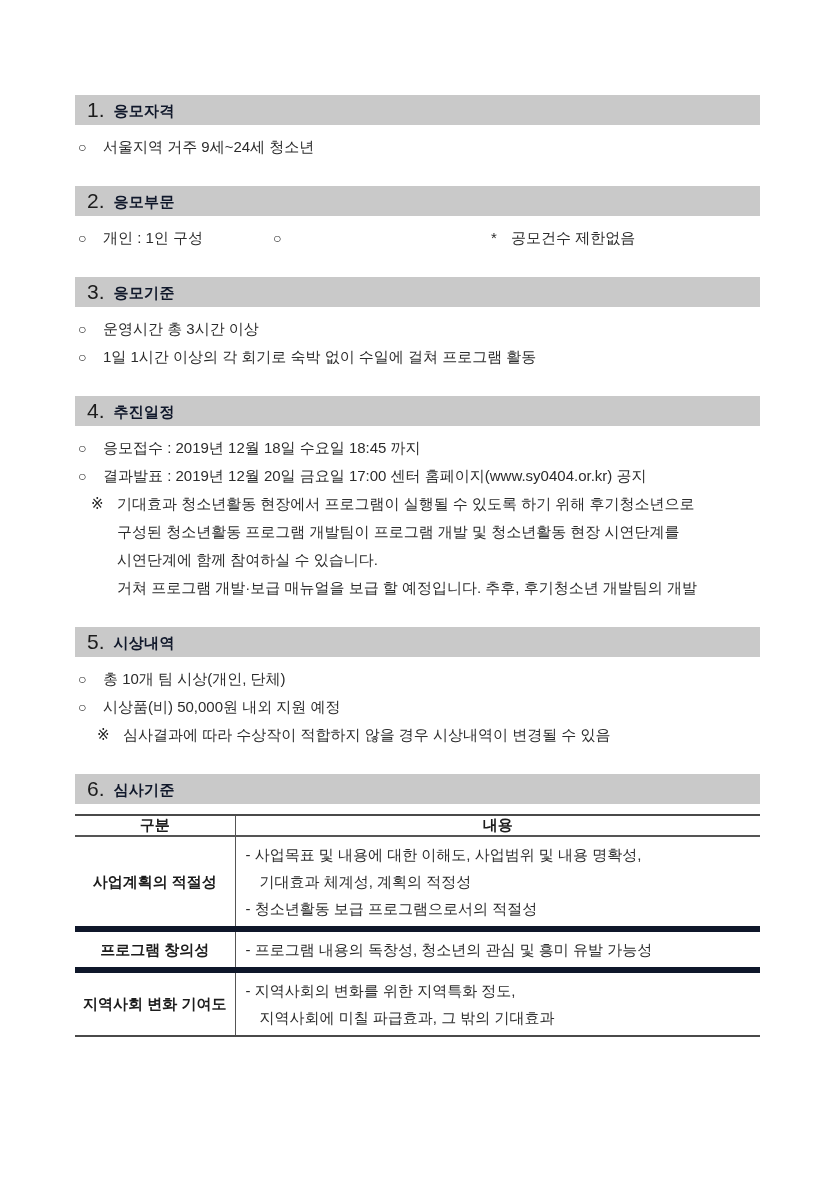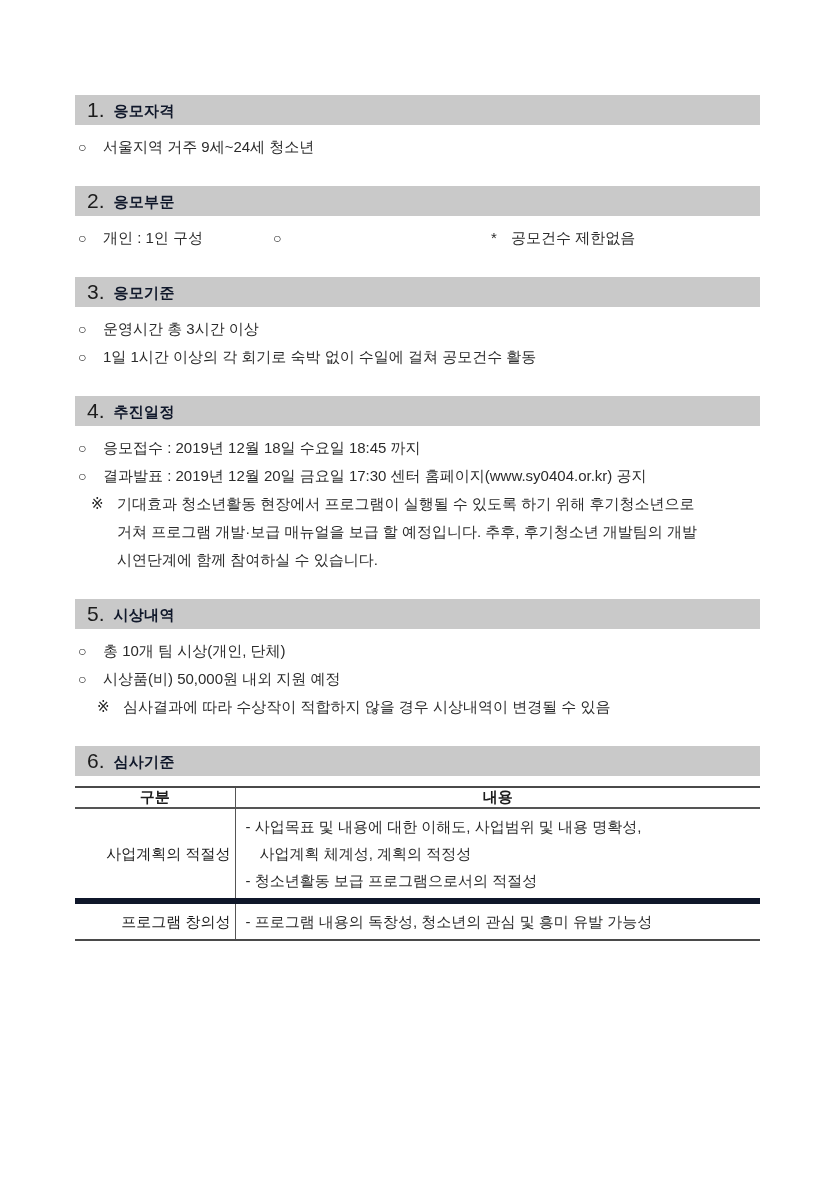--- a/index.html
+++ b/index.html
@@ -84,22 +84,22 @@
     border-bottom: 2px solid #555555;
     color: #1c1c1c;
   }
   .criteria-table td {
     border-top: 6px solid #0f172a;
     vertical-align: middle;
   }
   .criteria-table tr.first-row td { border-top: none; }
   .col-cat {
     width: 160px;
-    text-align: right;
-    font-weight: normal;
+    text-align: center;
+    font-weight: bold;
     color: #1c1c1c;
     padding: 4px 4px;
     line-height: 26px;
   }
   .col-det {
     border-left: 1.5px solid #555555;
     padding: 4px 10px;
   }
   .criteria-table th.col-det-h { border-left: 1.5px solid #555555; }
   .det-line { line-height: 27px; }
@@ -145,43 +145,44 @@
     <div class="section-bar">
       <span class="sec-num">3.</span>
       <span class="sec-title">응모기준</span>
     </div>
     <div class="line">
       <span class="bullet">○</span>
       <span class="line-text">운영시간 총 3시간 이상</span>
     </div>
     <div class="line">
       <span class="bullet">○</span>
-      <span class="line-text">1일 1시간 이상의 각 회기로 숙박 없이 수일에 걸쳐 공모건수 활동</span>
+      <span class="line-text">1일 1시간 이상의 각 회기로 숙박 없이 수일에 걸쳐 프로그램 활동</span>
     </div>
   </div>
 
   <div class="section">
     <div class="section-bar">
       <span class="sec-num">4.</span>
       <span class="sec-title">추진일정</span>
     </div>
     <div class="line">
       <span class="bullet">○</span>
       <span class="line-text">응모접수 : 2019년 12월 18일 수요일 18:45 까지</span>
     </div>
     <div class="line">
       <span class="bullet">○</span>
-      <span class="line-text">결과발표 : 2019년 12월 20일 금요일 17:30 센터 홈페이지(www.sy0404.or.kr) 공지</span>
+      <span class="line-text">결과발표 : 2019년 12월 20일 금요일 17:00 센터 홈페이지(www.sy0404.or.kr) 공지</span>
     </div>
     <div class="note-line">
       <span class="note-marker">※</span>
       <span class="line-text">기대효과 청소년활동 현장에서 프로그램이 실행될 수 있도록 하기 위해 후기청소년으로</span>
     </div>
+    <div class="note-cont">구성된 청소년활동 프로그램 개발팀이 프로그램 개발 및 청소년활동 현장 시연단계를</div>
+    <div class="note-cont">시연단계에 함께 참여하실 수 있습니다.</div>
     <div class="note-cont">거쳐 프로그램 개발·보급 매뉴얼을 보급 할 예정입니다. 추후, 후기청소년 개발팀의 개발</div>
-    <div class="note-cont">시연단계에 함께 참여하실 수 있습니다.</div>
   </div>
 
   <div class="section">
     <div class="section-bar">
       <span class="sec-num">5.</span>
       <span class="sec-title">시상내역</span>
     </div>
     <div class="line">
       <span class="bullet">○</span>
       <span class="line-text">총 10개 팀 시상(개인, 단체)</span>
@@ -207,27 +208,34 @@
         <tr>
           <th>구분</th>
           <th class="col-det-h">내용</th>
         </tr>
       </thead>
       <tbody>
         <tr class="first-row">
           <td class="col-cat">사업계획의 적절성</td>
           <td class="col-det">
             <div class="det-line">- 사업목표 및 내용에 대한 이해도, 사업범위 및 내용 명확성,</div>
-            <div class="det-line cont">사업계획 체계성, 계획의 적정성</div>
+            <div class="det-line cont">기대효과 체계성, 계획의 적정성</div>
             <div class="det-line">- 청소년활동 보급 프로그램으로서의 적절성</div>
           </td>
         </tr>
         <tr>
           <td class="col-cat">프로그램 창의성</td>
           <td class="col-det">
             <div class="det-line">- 프로그램 내용의 독창성, 청소년의 관심 및 흥미 유발 가능성</div>
           </td>
         </tr>
+        <tr>
+          <td class="col-cat">지역사회 변화 기여도</td>
+          <td class="col-det">
+            <div class="det-line">- 지역사회의 변화를 위한 지역특화 정도,</div>
+            <div class="det-line cont">지역사회에 미칠 파급효과, 그 밖의 기대효과</div>
+          </td>
+        </tr>
       </tbody>
     </table>
   </div>
 
 </div>
 
 </body></html>

